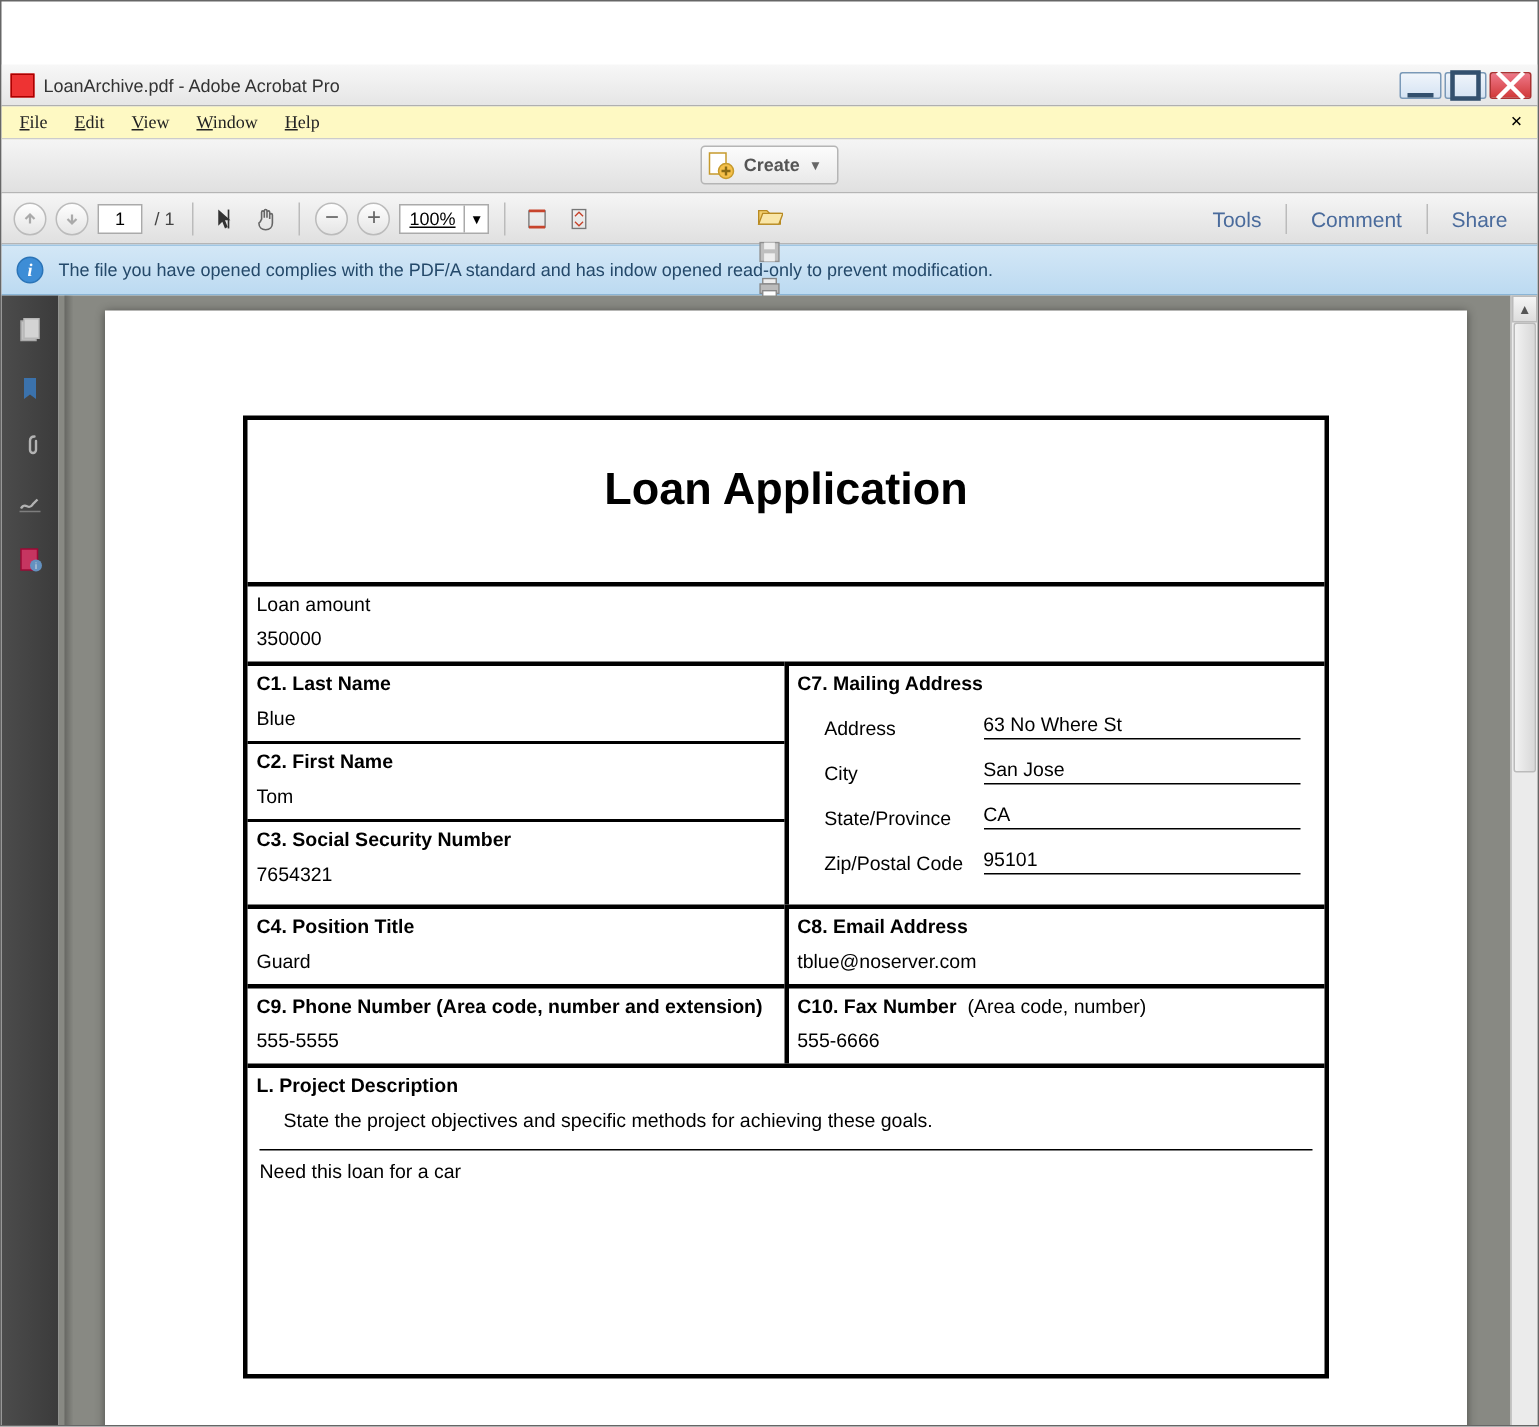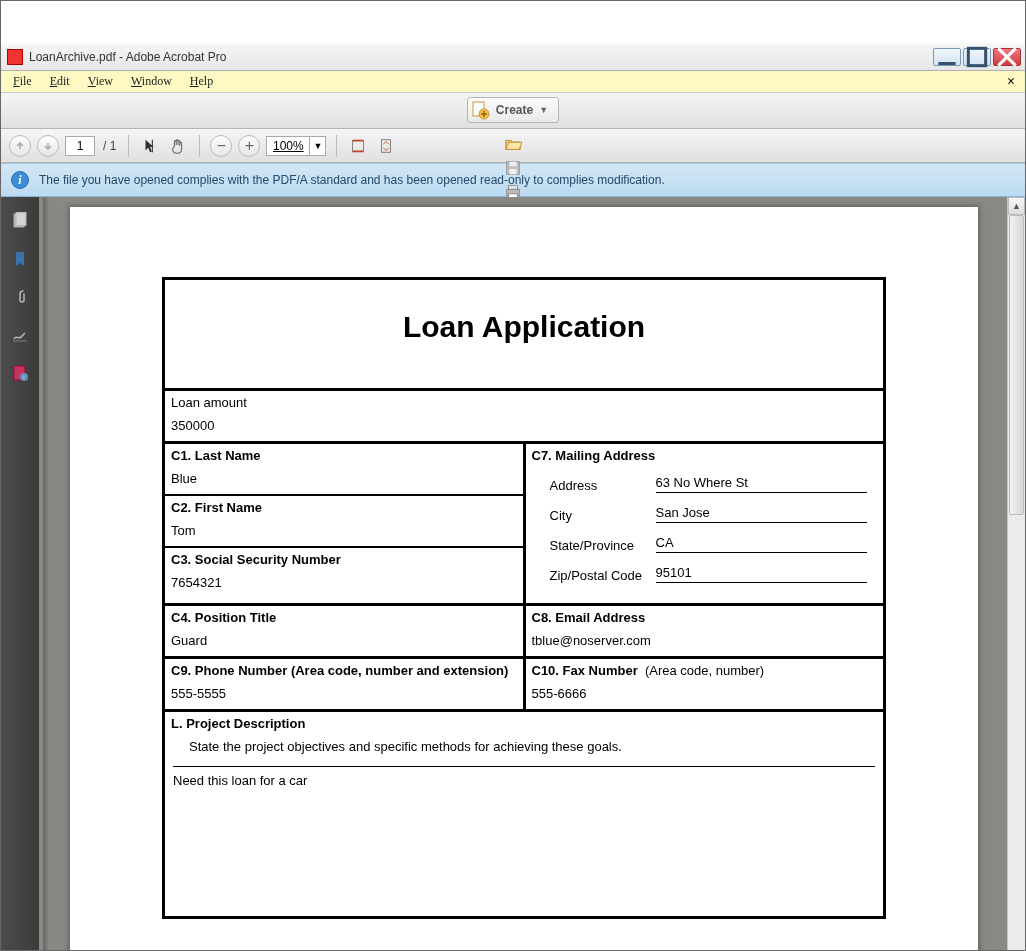--- a/index.html
+++ b/index.html
@@ -436,25 +436,32 @@
           <line x1="4" y1="16" x2="16" y2="16" stroke="#c7442c" stroke-width="2"></line>
         </svg>
     </div>
     <div class="tb-btn">
       <svg viewBox="0 0 20 20">
           <rect x="5" y="3" width="10" height="14" fill="none" stroke="#777"></rect>
           <path d="M7 8l3-3 3 3 M7 12l3 3 3-3" fill="none" stroke="#c7442c"></path>
         </svg>
     </div>
   </div>
+  <div class="right">
+    <span class="panel-link">Tools</span>
+    <span class="vsep"></span>
+    <span class="panel-link">Comment</span>
+    <span class="vsep"></span>
+    <span class="panel-link">Share</span>
+  </div>
 </div>
 
 <div class="infobar" style="height:34px;">
   <span class="info-icon">i</span>
-  <span class="info-text">The file you have opened complies with the PDF/A standard and has been opened read-only to complies modification.</span>
+  <span class="info-text">The file you have opened complies with the PDF/A standard and has indow opened read-only to prevent modification.</span>
 </div>
 
 <div class="main">
   <div class="nav-panel">
     <div class="nav-icon">
       <svg viewBox="0 0 18 18">
           <rect x="3" y="2" width="10" height="13" fill="#d9d9d9" stroke="#bbb"></rect>
           <rect x="5" y="0.5" width="10" height="13" fill="#eee" stroke="#ccc"></rect>
         </svg>
     </div>

